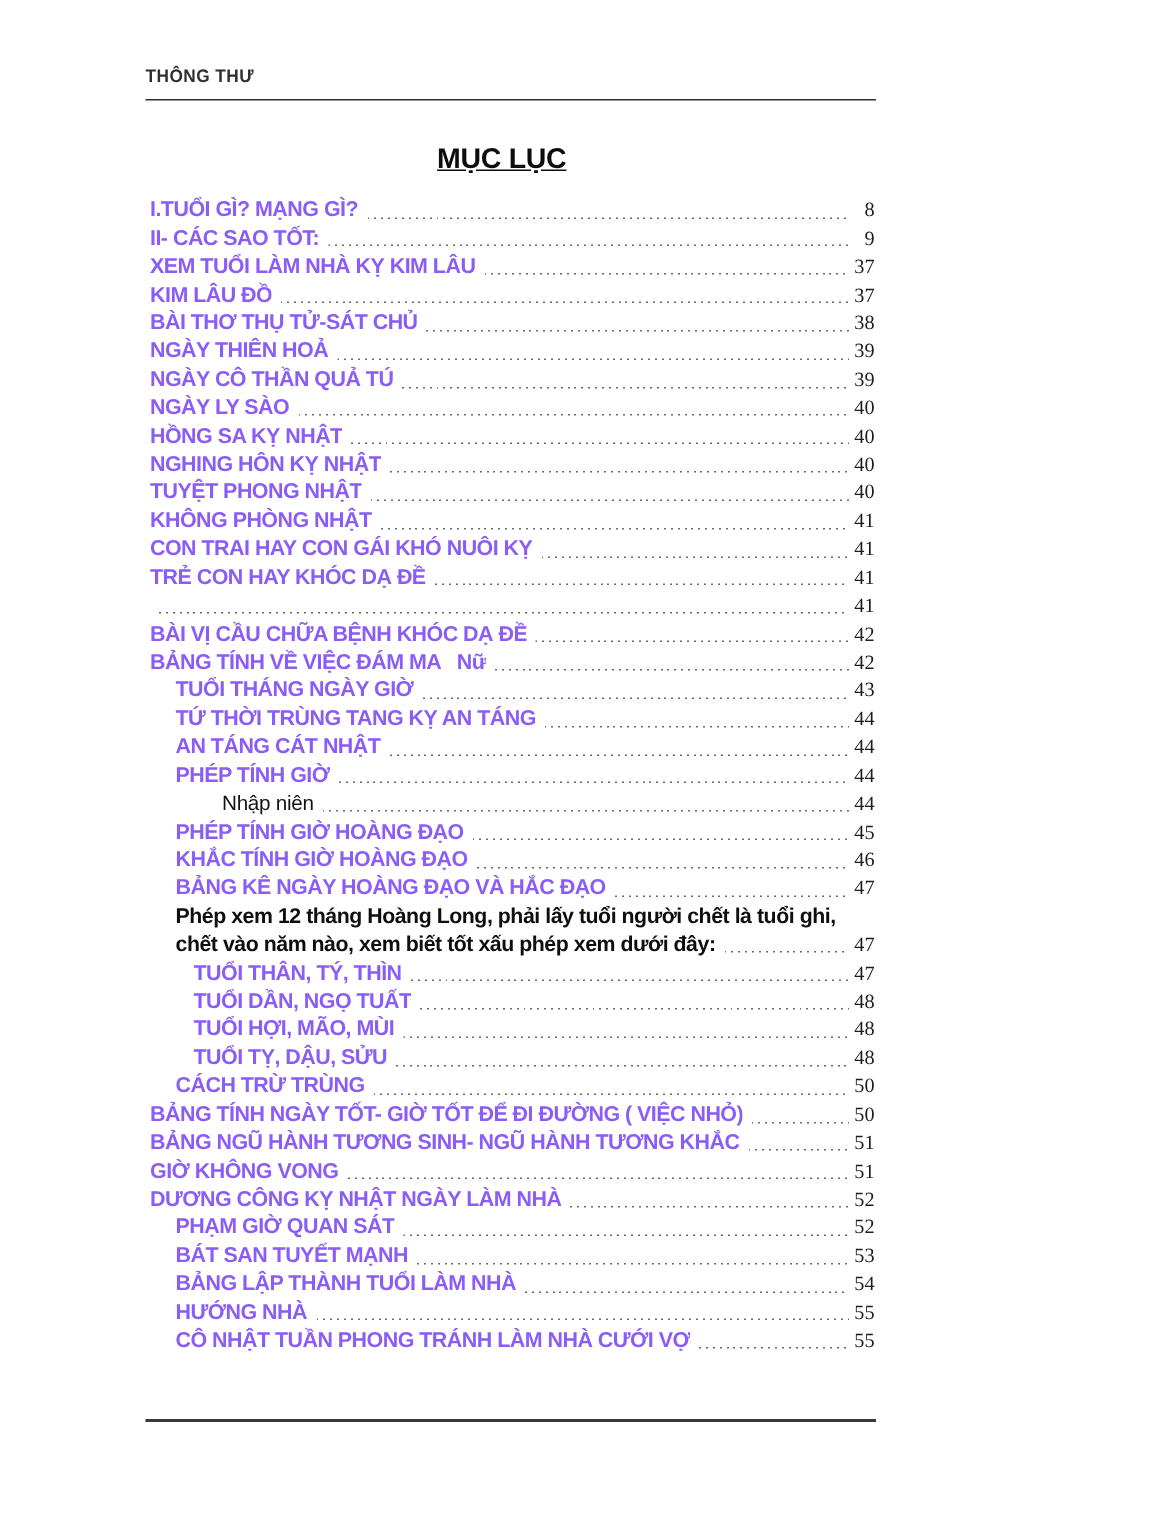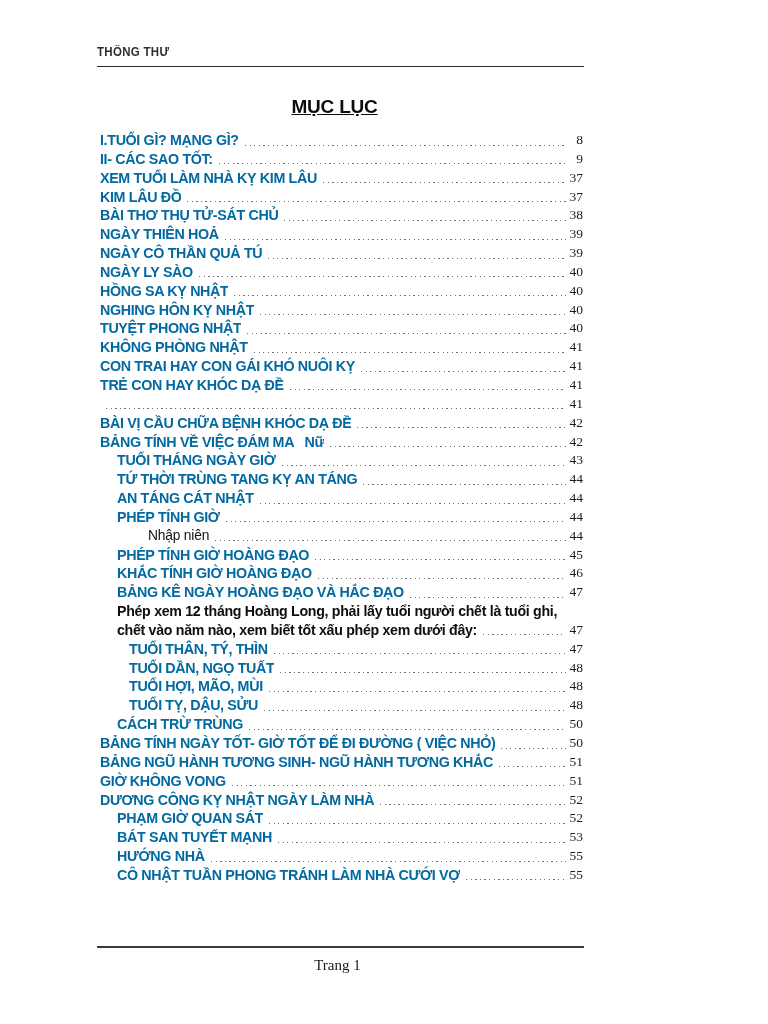--- a/index.html
+++ b/index.html
@@ -11,21 +11,21 @@
   .header-title{font-size:11.5px;font-weight:700;letter-spacing:.3px;color:#2f2f2f;transform:scaleY(1.05);transform-origin:left bottom;display:inline-block;}
   .header-rule{position:absolute;left:97px;right:91px;top:66px;height:0;border-top:1.6px solid #2e2e2e;}
 
   
   .doc-title{position:absolute;left:0;right:6px;top:96px;text-align:center;font-size:19px;font-weight:700;letter-spacing:-.2px;color:#0d0d0d;text-decoration:underline;}
 
   
   .toc{position:absolute;left:100px;right:92px;top:131px;}
   .row{display:flex;line-height:18.85px;height:18.85px;}
   .row .t{white-space:pre;flex:0 1 auto;overflow:hidden;}
-  .caps .t{font-weight:700;font-size:14.3px;letter-spacing:-.35px;color:#0369a1;}
+  .caps .t{font-weight:700;font-size:14.3px;letter-spacing:-.35px;color:#8b5cf6;}
   .mixed .t{font-weight:400;font-size:13.8px;letter-spacing:-.2px;color:#141414;margin-left:31px;}
   .mixedbold .t,.prewrap{font-weight:700;font-size:14.2px;letter-spacing:-.3px;color:#0e0e0e;}
   .prewrap{line-height:18.85px;height:18.85px;white-space:pre;overflow:hidden;}
   .indent1{padding-left:17px;}
   .indent2{padding-left:29px;}
   .leader{flex:1 0 8px;margin:0 3px 0 6px;background-image:repeating-linear-gradient(to right,#6b6b6b 0 1.3px,transparent 1.3px 4.6px);background-size:100% 1.3px;background-repeat:no-repeat;background-position:0 13.5px;}
   .pg{flex:0 0 auto;font-family:"Liberation Serif",serif;font-size:13.5px;color:#1c1c1c;min-width:14px;text-align:right;}
 
   
   .footer-rule{position:absolute;left:97px;right:91px;top:946px;height:0;border-top:2px solid #3a3a3a;}
@@ -223,27 +223,31 @@
         <span class="t">PHẠM GIỜ QUAN SÁT</span>
         <span class="leader"></span>
         <span class="pg">52</span>
       </div>
       <div class="row caps indent1">
         <span class="t">BÁT SAN TUYẾT MẠNH</span>
         <span class="leader"></span>
         <span class="pg">53</span>
       </div>
       <div class="row caps indent1">
+        <span class="t">BẢNG LẬP THÀNH TUỔI LÀM NHÀ</span>
+        <span class="leader"></span>
+        <span class="pg">54</span>
+      </div>
+      <div class="row caps indent1">
         <span class="t">HƯỚNG NHÀ</span>
         <span class="leader"></span>
         <span class="pg">55</span>
       </div>
       <div class="row caps indent1">
         <span class="t">CÔ NHẬT TUẦN PHONG TRÁNH LÀM NHÀ CƯỚI VỢ</span>
         <span class="leader"></span>
         <span class="pg">55</span>
       </div>
     </div>
 
   <div class="footer-rule"></div>
-  <div class="footer-text">Trang 1</div>
 
 </div>
 
 </body></html>

